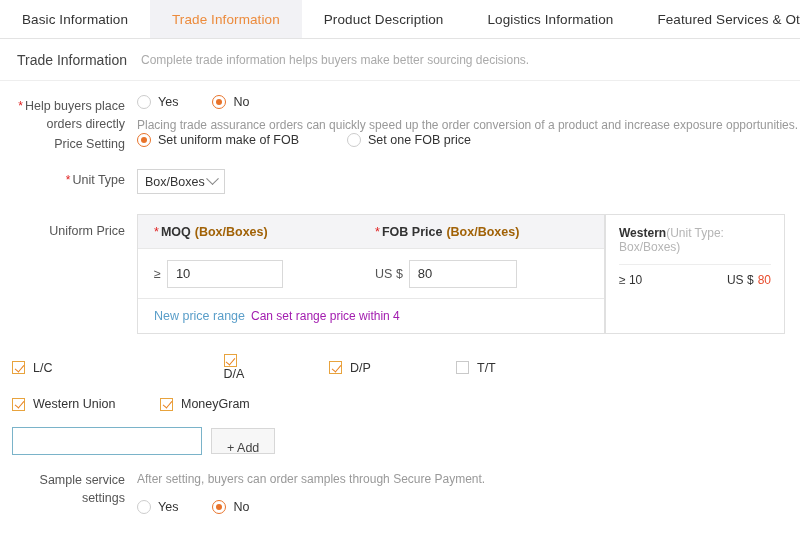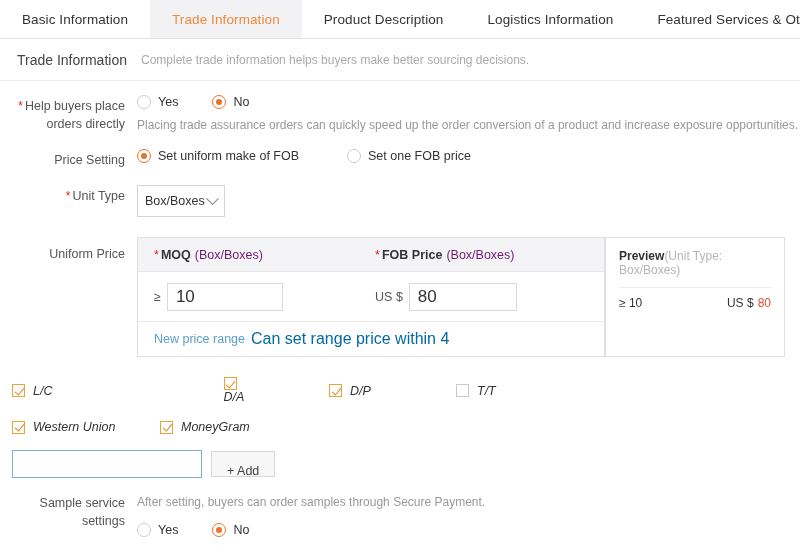--- a/index.html
+++ b/index.html
@@ -120,21 +120,21 @@
     margin-top: 8px;
     line-height: 16px;
   }
 
   
   .select {
     display: inline-flex;
     align-items: center;
     justify-content: space-between;
     width: 88px;
-    height: 32px;
+    height: 25px;
     padding: 8px 7px;
     border: 1px solid #d4d4d4;
     background: #fff;
     font-size: 12.5px;
     color: #333;
     cursor: pointer;
   }
   .caret {
     width: 9px; height: 9px;
     border-right: 1.4px solid #888;
@@ -161,21 +161,21 @@
     align-items: center;
   }
   .pt-col {
     padding-left: 16px;
     font-size: 12.5px;
     color: #333;
   }
   .pt-col.c1 { width: 222px; }
   .pt-col.c2 { width: 246px; }
   .pt-col .req { color: #e02020; margin-right: 2px; }
-  .pt-col .unit { color: #701a75; margin-left: 4px; font-weight: normal; }
+  .pt-col .unit { color: #a16207; margin-left: 4px; font-weight: bold; }
   .pt-col b { font-weight: bold; }
 
   .pt-body {
     display: flex;
     height: 50px;
     align-items: center;
     border-bottom: 1px solid #e8e8e8;
   }
   .cell { display: flex; align-items: center; }
   .cell.c1 { width: 222px; padding-left: 16px; }
@@ -184,41 +184,41 @@
     font-size: 12.5px;
     color: #555;
     margin-right: 6px;
     white-space: nowrap;
   }
   .txtbox {
     height: 28px;
     border: 1px solid #d9d9d9;
     background: #fff;
     font-family: "Liberation Sans", sans-serif;
-    font-size: 17px;
+    font-size: 13px;
     color: #333;
     padding: 0 8px;
     outline: none;
   }
   .txtbox.moq { width: 116px; }
   .txtbox.fob { width: 108px; }
 
   .pt-foot {
     height: 34px;
     display: flex;
     align-items: center;
     padding-left: 16px;
   }
   .link {
     color: #5a9ec9;
     font-size: 12.5px;
     cursor: pointer;
     margin-right: 6px;
   }
-  .foot-note { font-size: 16px; color: #0369a1; }
+  .foot-note { font-size: 12px; color: #a21caf; }
 
   
   .preview {
     width: 180px;
     margin-left: 0;
     border: 1px solid #e0e0e0;
     border-left: 1px solid #e0e0e0;
     background: #fff;
     padding: 11px 13px 0 13px;
   }
@@ -241,21 +241,20 @@
     display: flex;
     align-items: center;
     margin-bottom: 16px;
   }
   .cb-opt {
     display: inline-flex;
     align-items: center;
     font-size: 12.5px;
     color: #333;
     cursor: pointer;
-    font-style: italic;
   }
   .cb {
     width: 13px; height: 13px;
     border: 1px solid #c9c9c9;
     background: #fff;
     margin-right: 8px;
     position: relative;
     flex: none;
   }
   .cb.on { border-color: #e8a33d; }
@@ -315,21 +314,21 @@
   </div>
 </div>
 
 <div class="section-head">
   <span class="section-title">Trade Information</span>
   <span class="section-sub">Complete trade information helps buyers make better sourcing decisions.</span>
 </div>
 
 <div class="form">
 
-  <div class="row" style="margin-bottom:16px;">
+  <div class="row" style="margin-bottom:0;">
     <div class="lbl">
       <span class="req">*</span><span>Help buyers place orders directly</span>
     </div>
     <div class="fld">
       <div class="radio-group">
         <label class="radio-opt">
           <span class="radio"></span>
           <span>Yes</span>
         </label>
         <label class="radio-opt">
@@ -400,21 +399,21 @@
           </div>
 
           <div class="pt-foot">
             <span class="link">New price range</span>
             <span class="foot-note">Can set range price within 4</span>
           </div>
         </div>
 
         <div class="preview">
           <div class="pv-title">
-            <b>Preview</b><span class="muted">(Unit Type: Box/Boxes)</span>
+            <b>Western</b><span class="muted">(Unit Type: Box/Boxes)</span>
           </div>
           <div class="pv-sep"></div>
           <div class="pv-line">
             <span>≥ 10</span>
             <span class="pv-price">
               <span>US $</span><span class="amt">80</span>
             </span>
           </div>
         </div>
 

